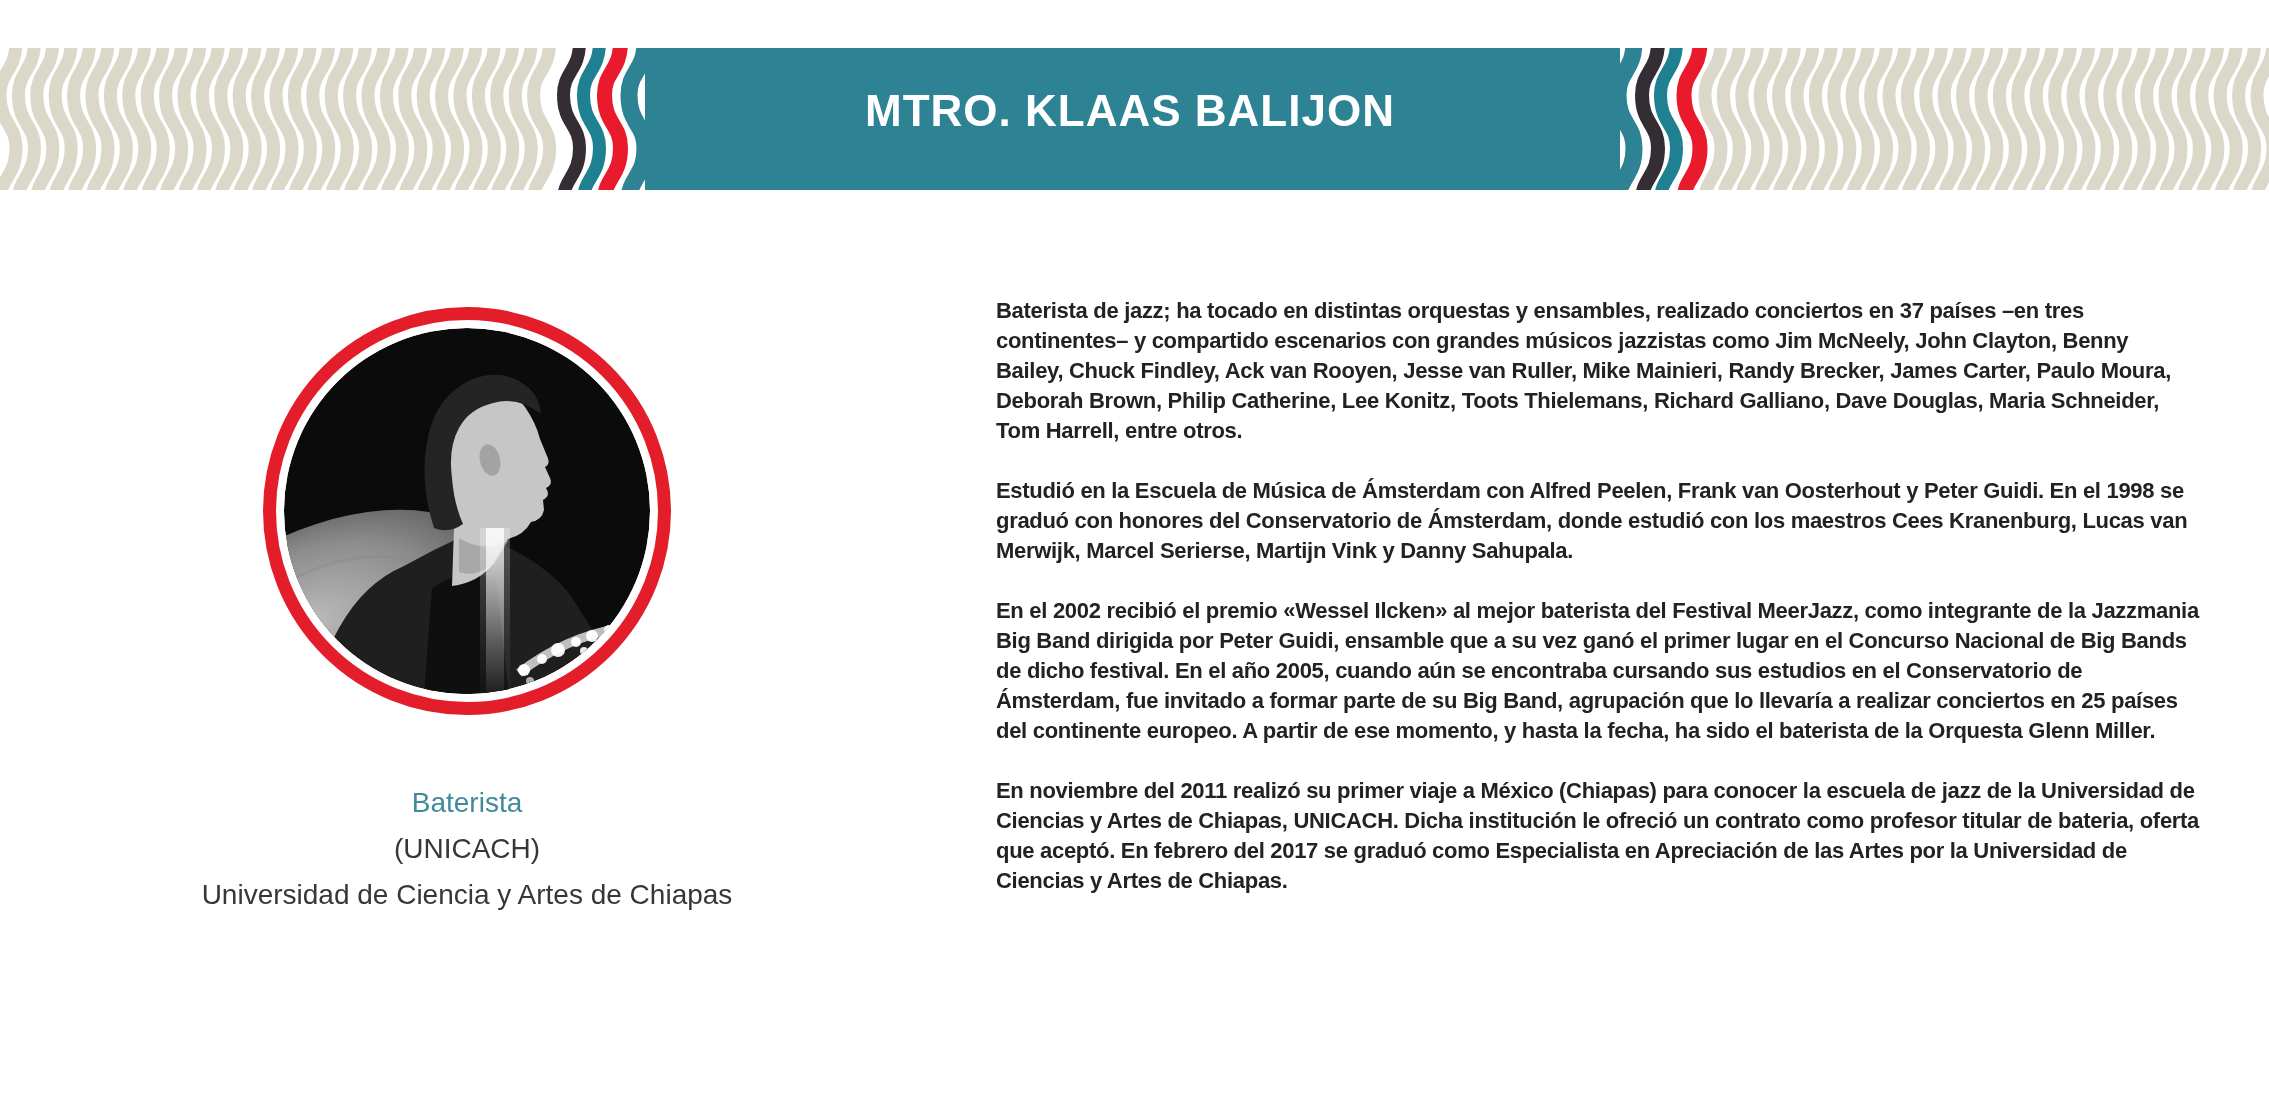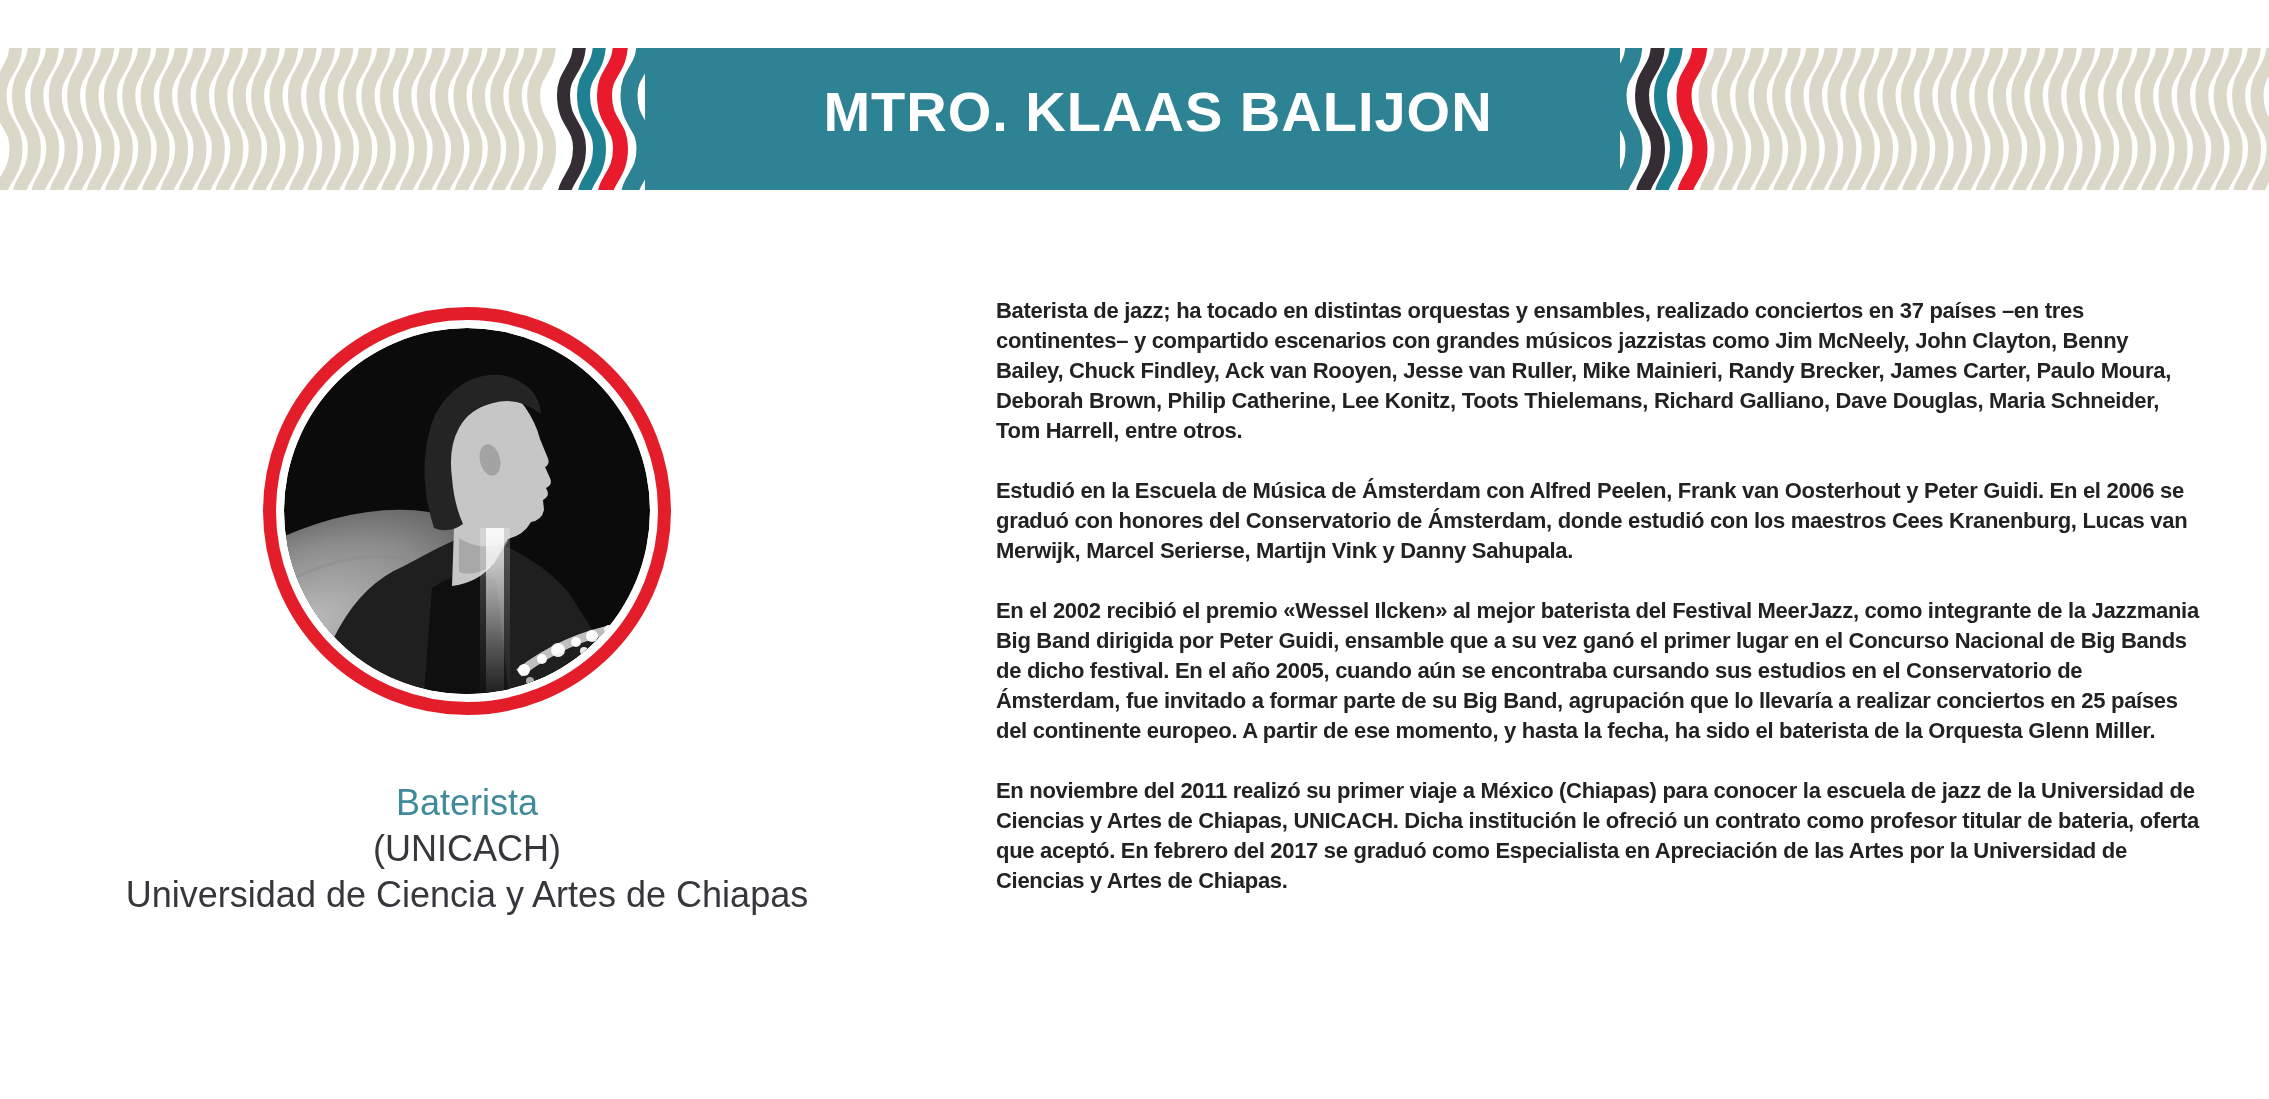--- a/index.html
+++ b/index.html
@@ -5,38 +5,38 @@
   html,body { margin:0; padding:0; background:#fff; }
   .page {
     position:relative; width:2269px; height:1099px;
     background:#ffffff; overflow:hidden;
     font-family:"Liberation Sans", sans-serif;
   }
   
   .header-band { position:absolute; left:0; top:48px; width:2269px; height:142px; }
   .header-band svg { display:block; }
   .banner-title {
-    position:absolute; left:648px; top:48px; width:1020px; height:126px;
+    position:absolute; left:620px; top:48px; width:1020px; height:126px;
     display:flex; align-items:center; justify-content:center;
     color:var(--banner-text,#fff);
-    font-size:56px; font-weight:bold; letter-spacing:1px;
+    font-size:44px; font-weight:bold; letter-spacing:1px;
     white-space:nowrap;
   }
   
   .photo-ring {
     position:absolute; left:263px; top:307px; width:408px; height:408px;
     border:13px solid var(--ring-red,#e31e2a); border-radius:50%;
     box-sizing:border-box; background:#fff;
     display:flex; align-items:center; justify-content:center;
   }
   .photo-ring svg { border-radius:50%; display:block; }
   
   .caption {
     position:absolute; left:92px; top:780px; width:750px;
-    text-align:center; line-height:46px; font-size:36px;
+    text-align:center; line-height:46px; font-size:28px;
   }
   .caption .role { color:var(--role-teal,#3f8a9b); }
   .caption .inst { color:var(--caption-dark,#35373c); }
   
   .bio {
     position:absolute; left:996px; top:296px; width:1204px;
     color:var(--body-text,#242122);
     font-size:22px; line-height:30px; letter-spacing:-0.3px;
     text-align:left;
     font-weight:bold;
@@ -168,18 +168,18 @@
   </div>
 
   <div class="caption">
     <div class="role">Baterista</div>
     <div class="inst">(UNICACH)</div>
     <div class="inst">Universidad de Ciencia y Artes de Chiapas</div>
   </div>
 
   <div class="bio">
     <p>Baterista de jazz; ha tocado en distintas orquestas y ensambles, realizado conciertos en 37 países –en tres continentes– y compartido escenarios con grandes músicos jazzistas como Jim McNeely, John Clayton, Benny Bailey, Chuck Findley, Ack van Rooyen, Jesse van Ruller, Mike Mainieri, Randy Brecker, James Carter, Paulo Moura, Deborah Brown, Philip Catherine, Lee Konitz, Toots Thielemans, Richard Galliano, Dave Douglas, Maria Schneider, Tom Harrell, entre otros.</p>
-    <p>Estudió en la Escuela de Música de Ámsterdam con Alfred Peelen, Frank van Oosterhout y Peter Guidi. En el 2006 se graduó con honores del Conservatorio de Ámsterdam, donde estudió con los maestros Cees Kranenburg, Lucas van Merwijk, Marcel Serierse, Martijn Vink y Danny Sahupala.</p>
+    <p>Estudió en la Escuela de Música de Ámsterdam con Alfred Peelen, Frank van Oosterhout y Peter Guidi. En el 1998 se graduó con honores del Conservatorio de Ámsterdam, donde estudió con los maestros Cees Kranenburg, Lucas van Merwijk, Marcel Serierse, Martijn Vink y Danny Sahupala.</p>
     <p>En el 2002 recibió el premio «Wessel Ilcken» al mejor baterista del Festival MeerJazz, como integrante de la Jazzmania Big Band dirigida por Peter Guidi, ensamble que a su vez ganó el primer lugar en el Concurso Nacional de Big Bands de dicho festival. En el año 2005, cuando aún se encontraba cursando sus estudios en el Conservatorio de Ámsterdam, fue invitado a formar parte de su Big Band, agrupación que lo llevaría a realizar conciertos en 25 países del continente europeo. A partir de ese momento, y hasta la fecha, ha sido el baterista de la Orquesta Glenn Miller.</p>
     <p>En noviembre del 2011 realizó su primer viaje a México (Chiapas) para conocer la escuela de jazz de la Universidad de Ciencias y Artes de Chiapas, UNICACH. Dicha institución le ofreció un contrato como profesor titular de bateria, oferta que aceptó. En febrero del 2017 se graduó como Especialista en Apreciación de las Artes por la Universidad de Ciencias y Artes de Chiapas.</p>
   </div>
 
 </div>
 
 </body></html>

